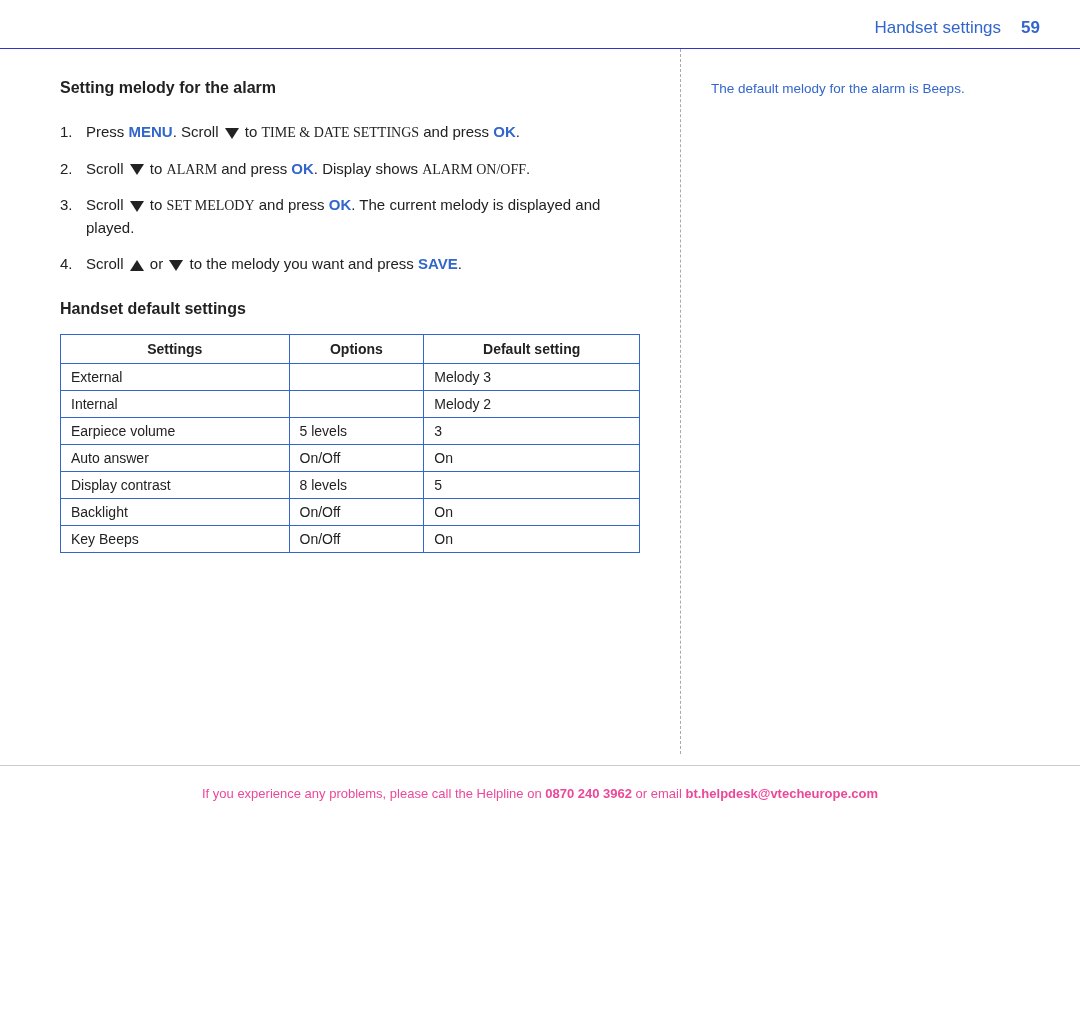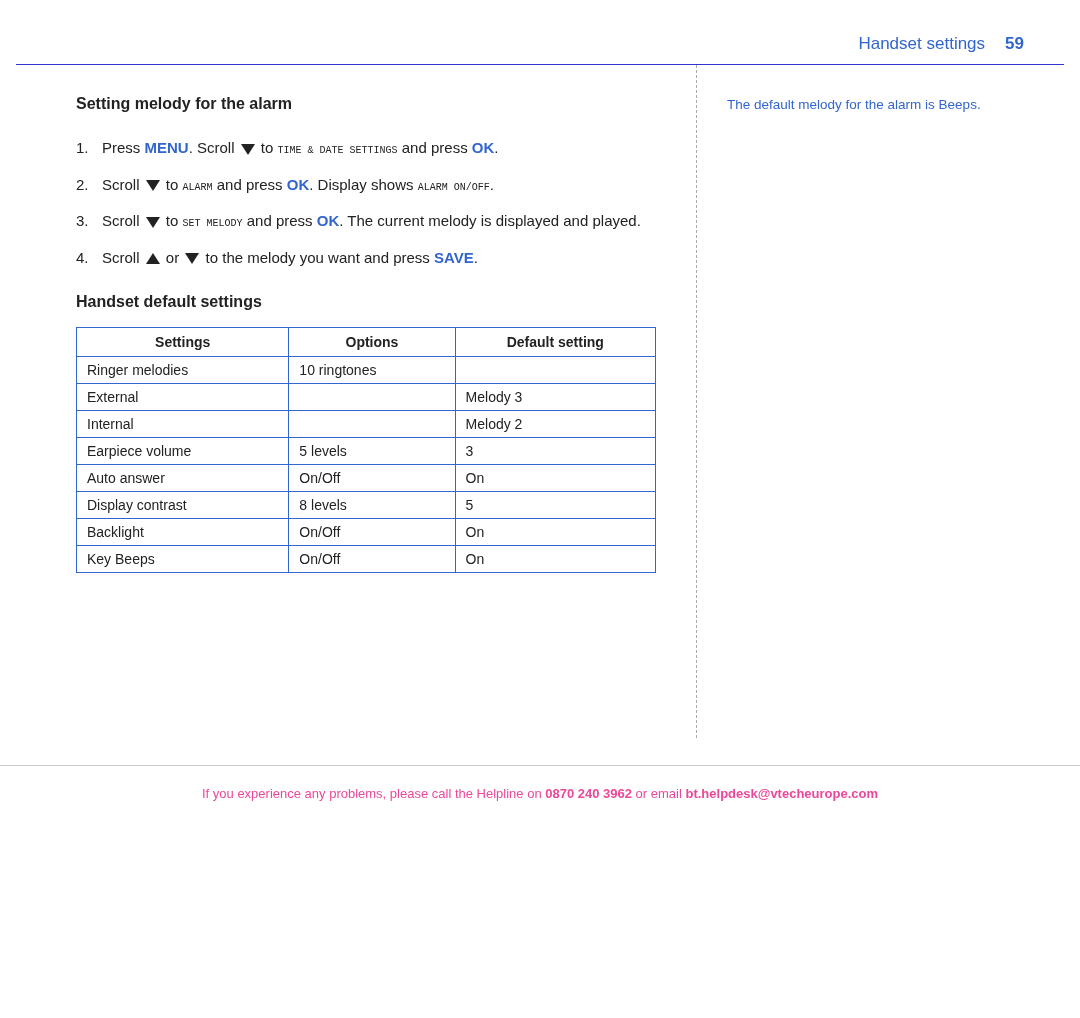--- a/index.html
+++ b/index.html
@@ -11,21 +11,21 @@
       font-size: 15px;
       color: #222;
       position: relative;
       overflow: hidden;
     }
 
     .page-container {
       width: 1080px;
       height: 820px;
       position: relative;
-      padding: 16px;
+      padding: 0;
     }
 
     
     .header {
       display: flex;
       justify-content: flex-end;
       align-items: center;
       padding: 18px 40px 10px 40px;
       border-bottom: 1.5px solid #3333cc;
     }
@@ -91,22 +91,22 @@
       font-size: 15px;
     }
     .step-body {
       flex: 1;
     }
     .blue-bold {
       color: #3366cc;
       font-weight: bold;
     }
     .mono {
-      font-family: Liberation Mono, monospace;
-      font-size: 10px;
+      font-family: Liberation Serif, serif;
+      font-size: 14px;
       font-weight: normal;
     }
 
     
     .scroll-down {
       display: inline-block;
       width: 0;
       height: 0;
       border-left: 7px solid transparent;
       border-right: 7px solid transparent;
@@ -235,25 +235,20 @@
 
         <table class="settings-table">
           <thead>
             <tr>
               <th>Settings</th>
               <th>Options</th>
               <th>Default setting</th>
             </tr>
           </thead>
           <tbody id="table-body">
-          <tr>
-                <td style="white-space: pre-line;">Ringer melodies</td>
-                <td style="white-space: pre-line;">10 ringtones</td>
-                <td style="white-space: pre-line;"></td>
-              </tr>
               <tr>
                 <td style="white-space: pre-line;">External</td>
                 <td style="white-space: pre-line;"></td>
                 <td style="white-space: pre-line;">Melody 3</td>
               </tr>
               <tr>
                 <td style="white-space: pre-line;">Internal</td>
                 <td style="white-space: pre-line;"></td>
                 <td style="white-space: pre-line;">Melody 2</td>
               </tr>

